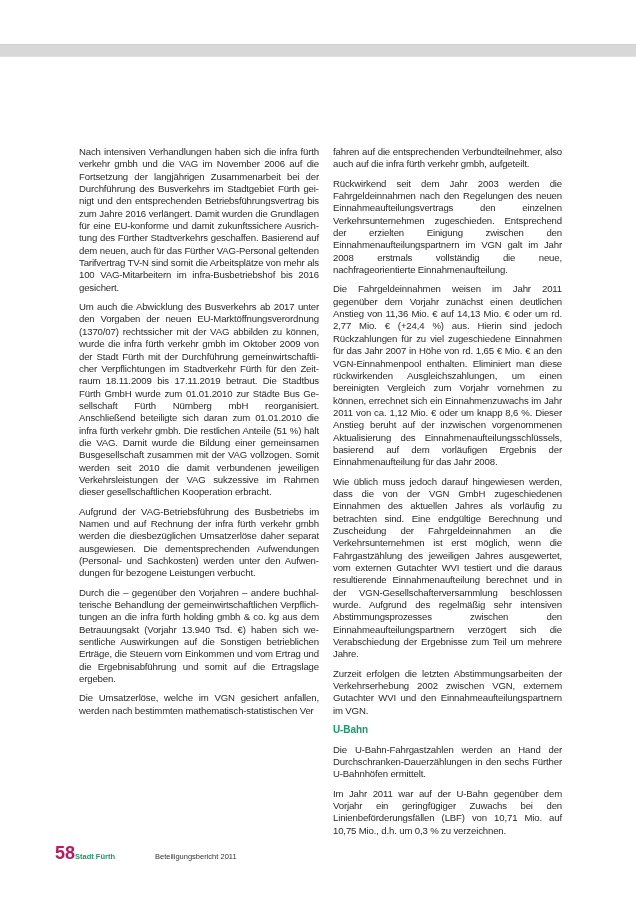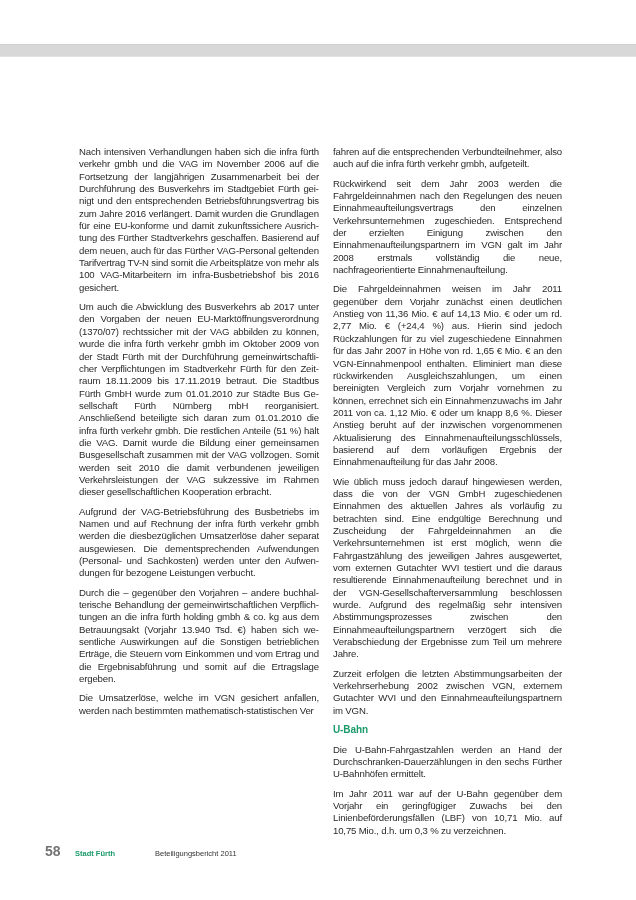--- a/index.html
+++ b/index.html
@@ -50,24 +50,25 @@
       letter-spacing: -0.1px;
     }
     .footer {
       position: absolute;
       left: 45px;
       top: 843px;
       display: flex;
       align-items: baseline;
     }
     .page-number {
-      color: #737373;
-      font-size: 14px;
+      color: #be185d;
+      font-size: 18px;
       font-weight: bold;
       width: 30px;
+      text-align: right;
     }
     .footer-brand {
       color: #1a9a6a;
       font-weight: bold;
       font-size: 7.5px;
       margin-right: 20px;
     }
     .footer-title {
       color: #333333;
       font-size: 7.5px;

